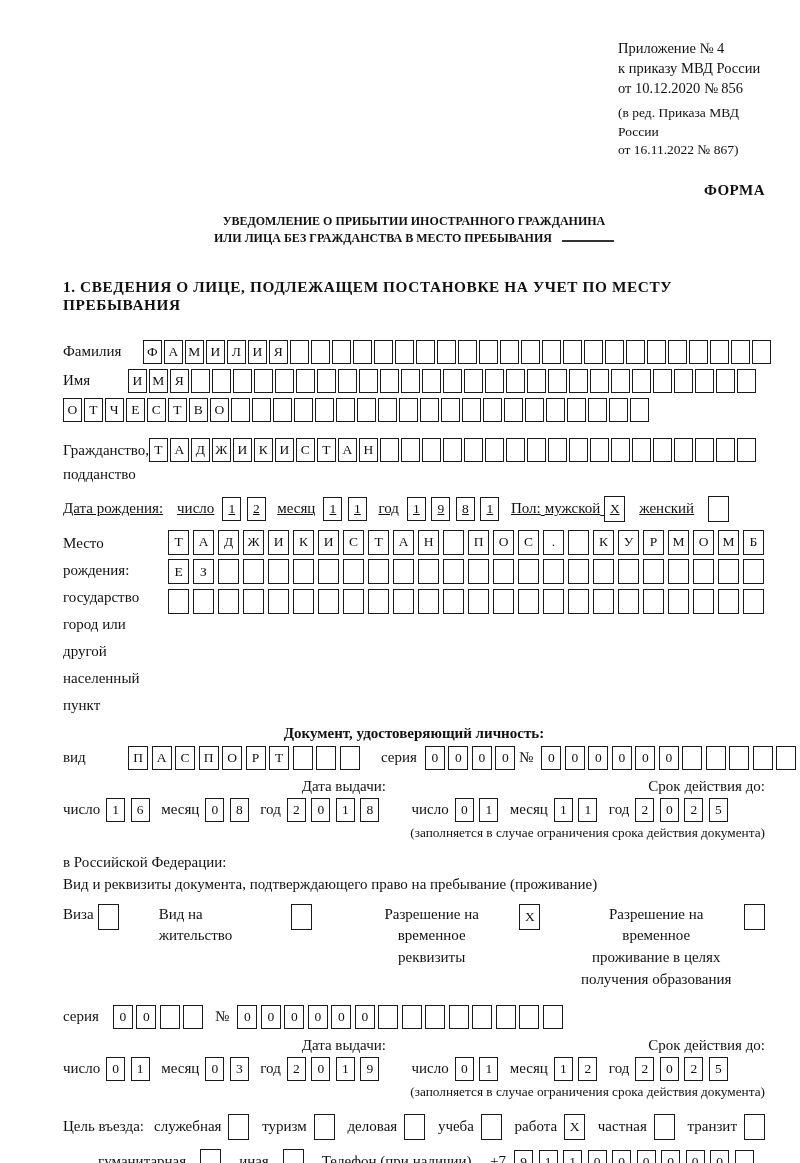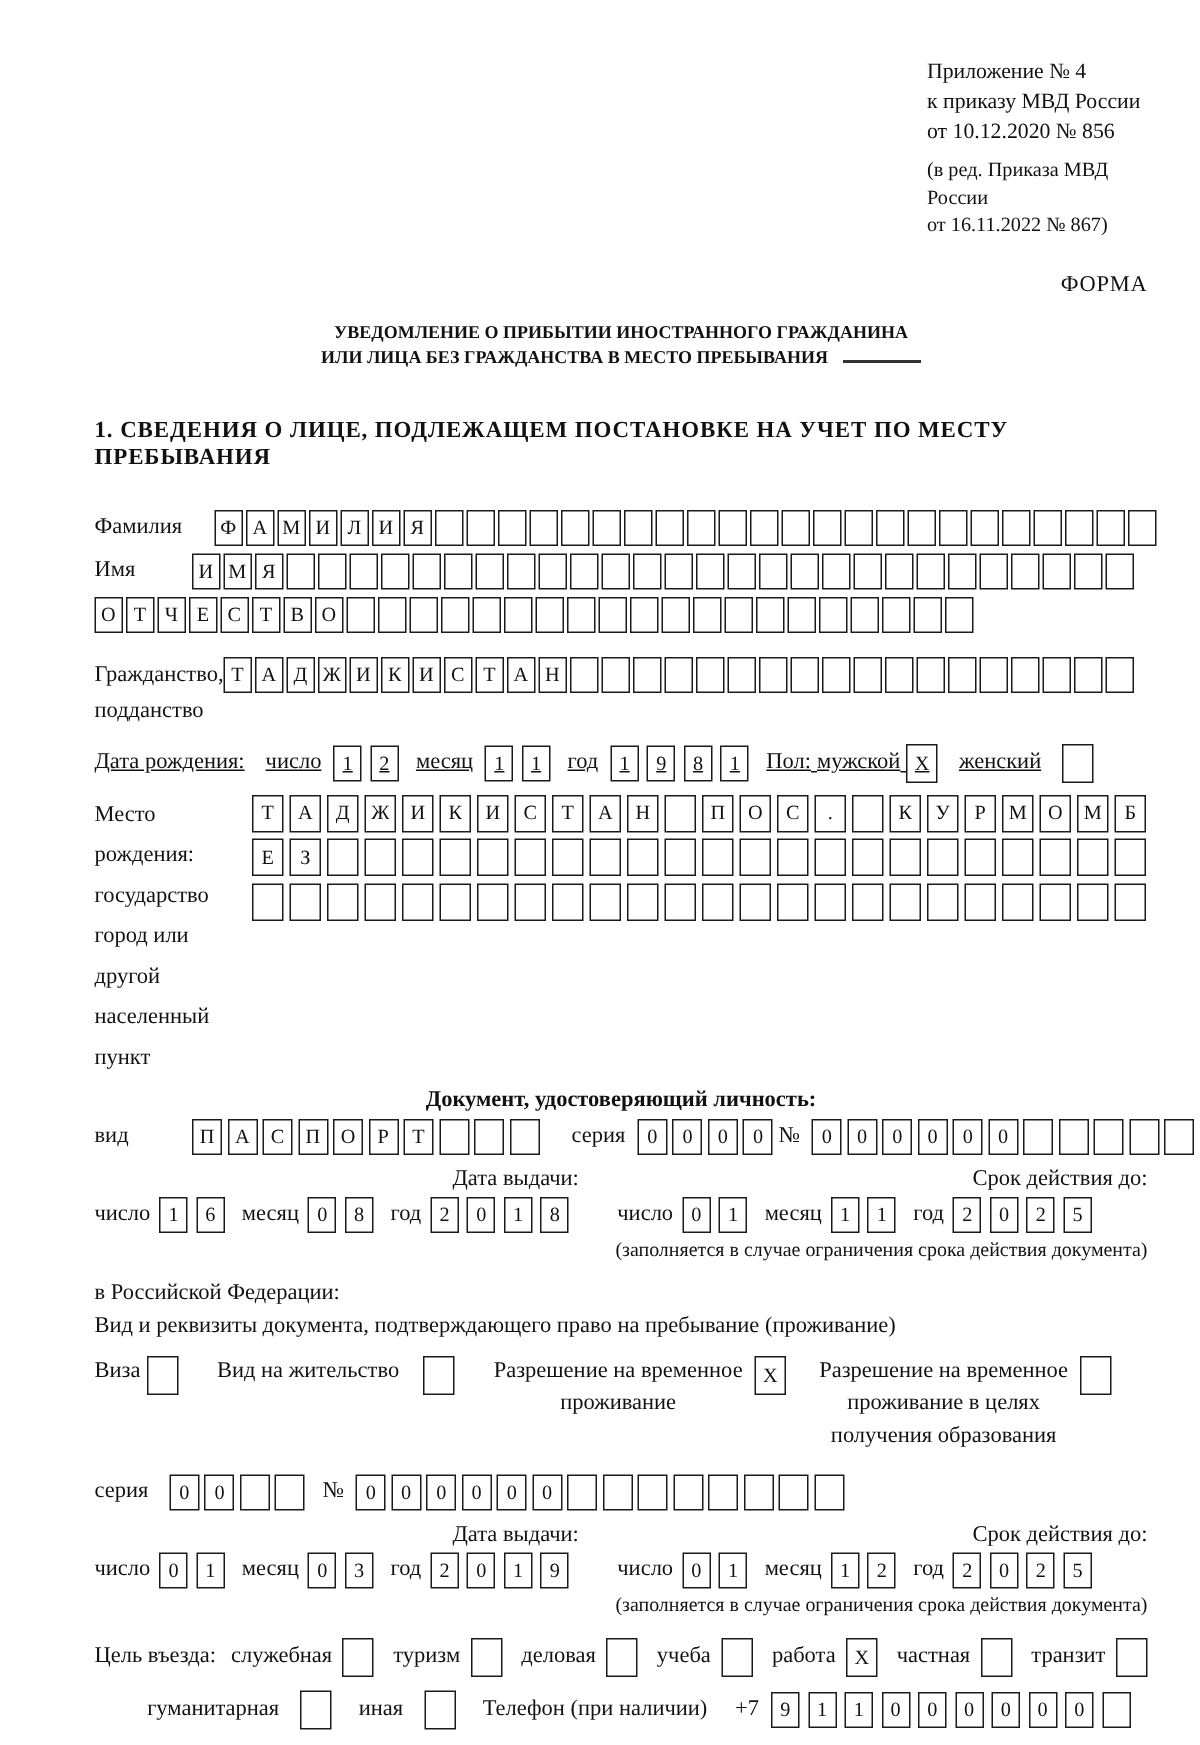--- a/index.html
+++ b/index.html
@@ -2,21 +2,21 @@
 <html><head>
 <meta charset="utf-8">
 <style>
   * { margin:0; padding:0; box-sizing:border-box; }
   html,body { background:#fff; }
   body { width:800px; font-family:"Liberation Serif", serif; color:#111; }
   .page { width:800px; min-height:1163px; padding:38px 35px 16px 63px; background:#fff; }
 
   .hdr { margin-left:555px; font-size:14.5px; line-height:1.38; }
   .hdr .grp2 { margin-top:6px; font-size:13.5px; }
-  .forma { text-align:right; font-weight:normal; font-size:15px; margin-top:22px; letter-spacing:.5px; }
+  .forma { text-align:right; font-weight:bold; font-size:15px; margin-top:22px; letter-spacing:.5px; }
 
   .title { text-align:center; font-weight:bold; font-size:12px; line-height:1.45; margin-top:14px; }
   .blank-line { display:inline-block; width:52px; border-bottom:2.2px solid #333; height:12px; margin-left:10px; }
   .section-h { font-weight:bold; font-size:15.3px; letter-spacing:.6px; margin-top:30px; }
 
   .row { display:flex; align-items:center; margin-top:5px; }
   .row.top { align-items:flex-start; }
   .lbl { font-size:15px; flex-shrink:0; }
   .lbl2 { line-height:1.6; }
   .cells { display:flex; flex-wrap:nowrap; }
@@ -38,21 +38,21 @@
   .dcol { display:flex; flex-direction:column; }
   .dcol-l { width:46%; }
   .dcol-r { width:54%; }
   .dhead { font-size:15px; text-align:right; margin-bottom:3px; }
   .dline { display:flex; align-items:center; }
   .dline .lbl { margin-right:6px; }
   .note-r { text-align:right; font-size:13.3px; margin-top:3px; }
 
   .para { font-size:15px; line-height:1.5; margin-top:10px; }
 
-  .cbrow { display:flex; align-items:flex-start; margin-top:8px; }
+  .cbrow { display:flex; align-items:flex-start; margin-top:8px;gap:14px; }
   .cbitem { display:flex; align-items:flex-start; }
   .cbitem .txt { font-size:15px; line-height:1.45; }
   .cbitem .txt.ctr { text-align:center; }
   .cbitem .cbx { margin-left:8px; }
 
   .purposes { display:flex; align-items:center; margin-top:14px; }
   .purp { display:flex; align-items:center; margin-left:10px; }
   .purp .lbl { margin-right:7px; }
   .spread { flex:1; display:flex; justify-content:space-between; }
 </style>
@@ -444,21 +444,21 @@
         </span>
     </div>
     <div class="cbitem" style="margin-left:26px;">
       <span class="txt">Вид на жительство</span>
       <span class="cells cbx" style="margin-left:16px;">
           <span class="cell"></span>
         </span>
     </div>
     <div class="cbitem" style="margin-left:26px;">
       <span class="txt ctr">
-        <span>Разрешение на временное</span><br><span>проживание</span>
+        <span>Разрешение на временное</span><br><span>реквизиты</span>
       </span>
       <span class="cells cbx">
           <span class="cell">X</span>
         </span>
     </div>
     <div class="cbitem" style="margin-left:22px;">
       <span class="txt ctr">
         <span>Разрешение на временное</span><br>
         <span>проживание в целях</span><br>
         <span>получения образования</span>

